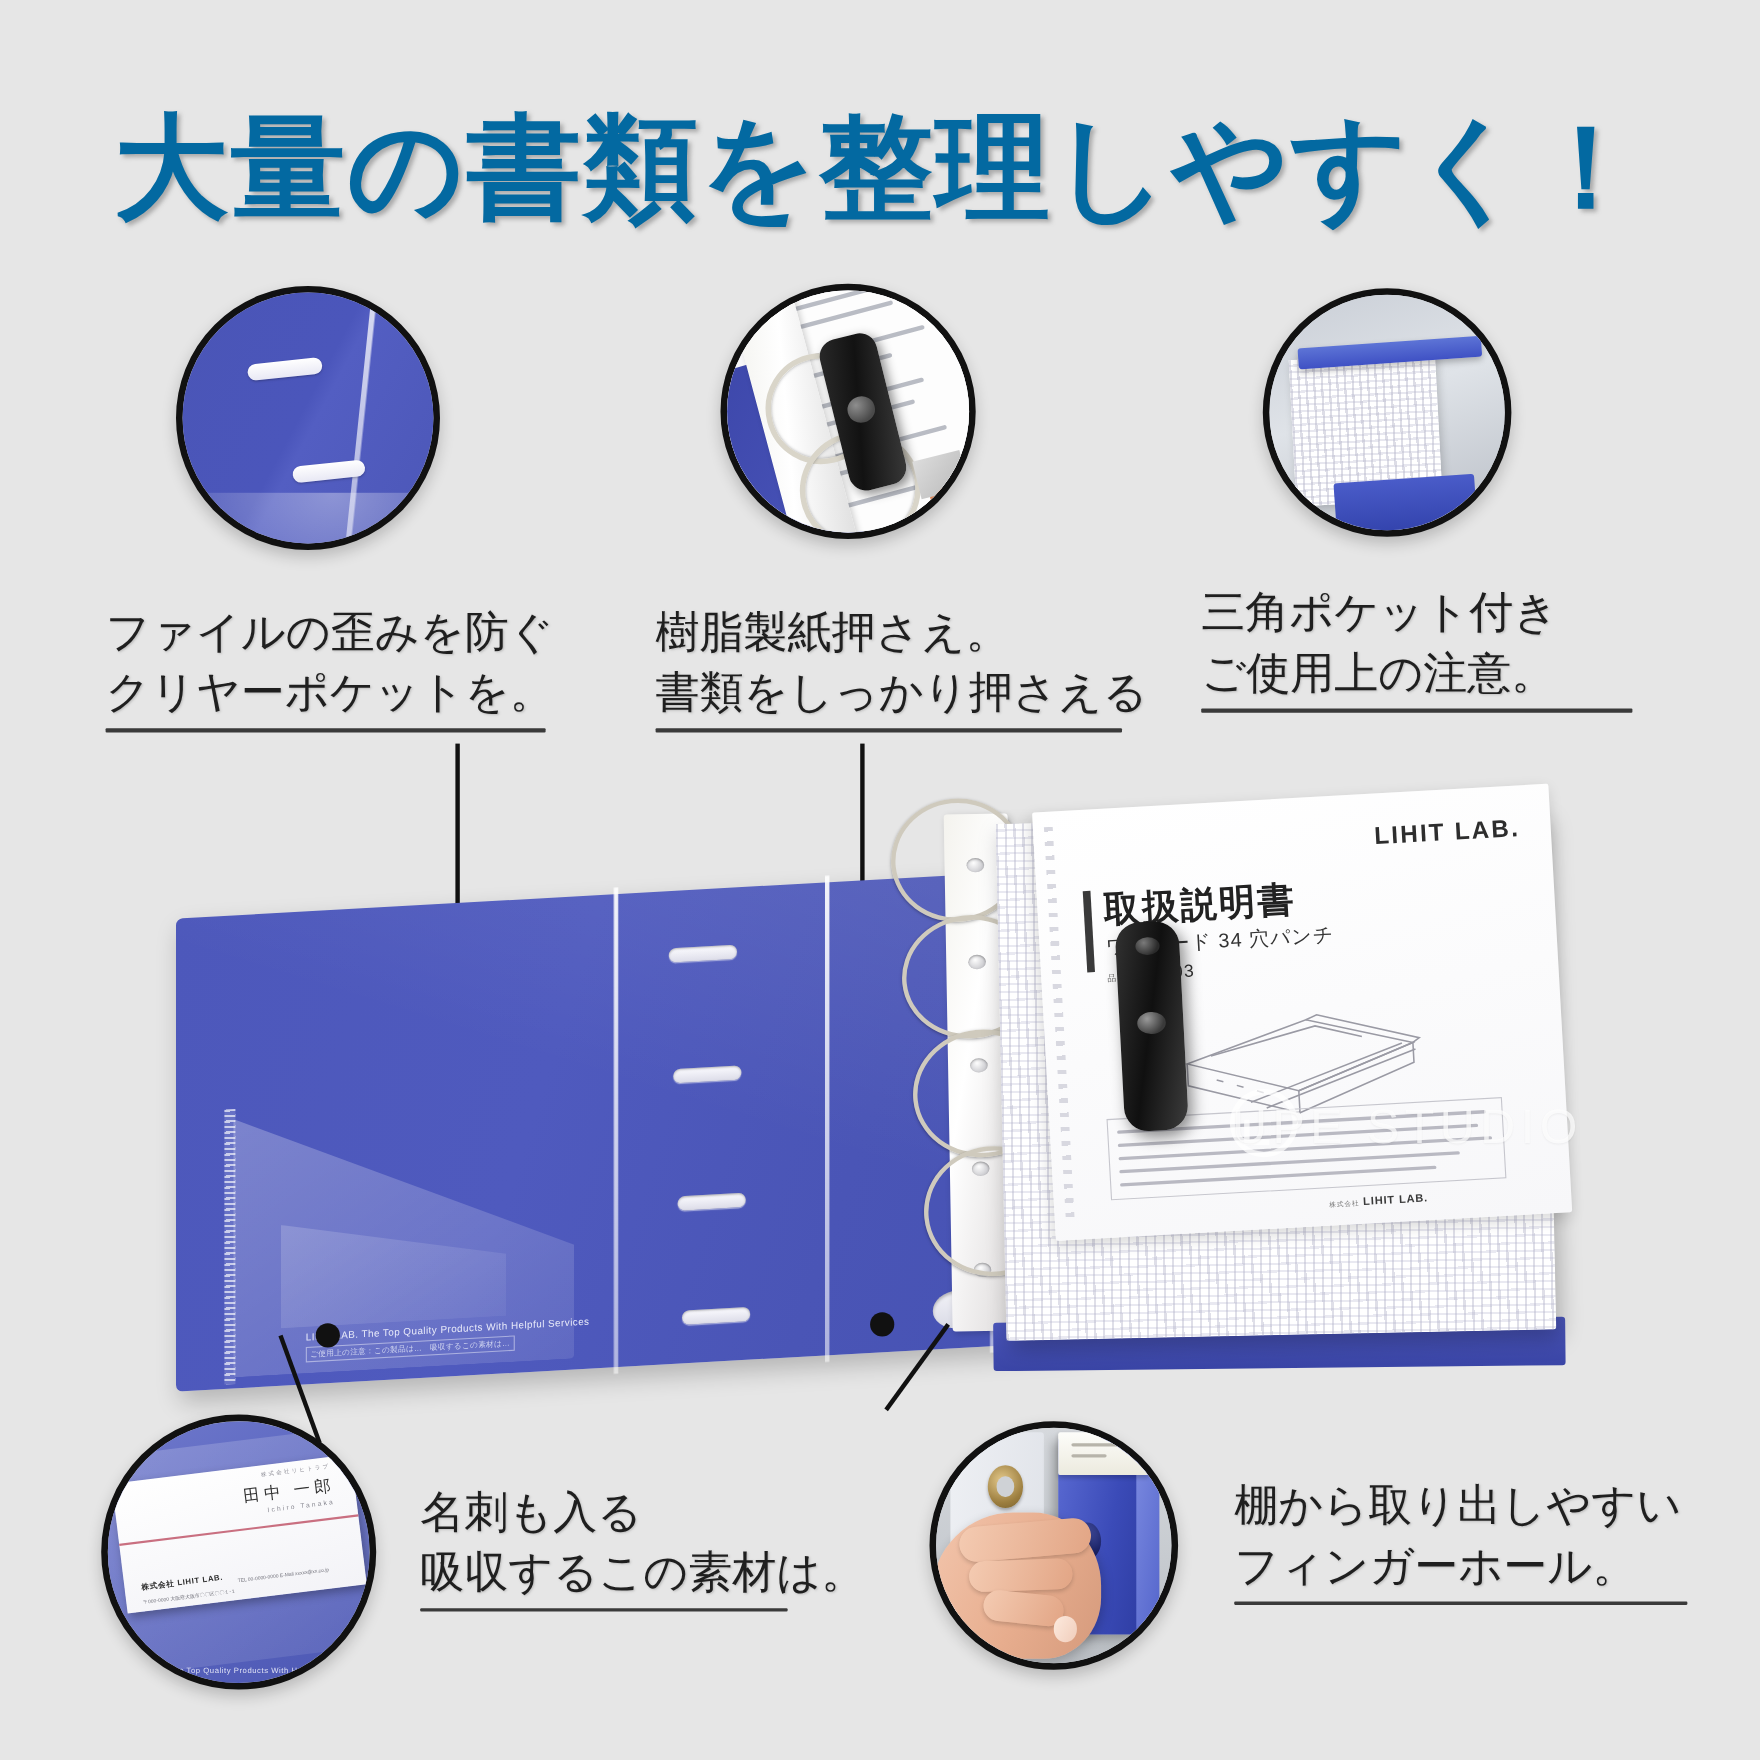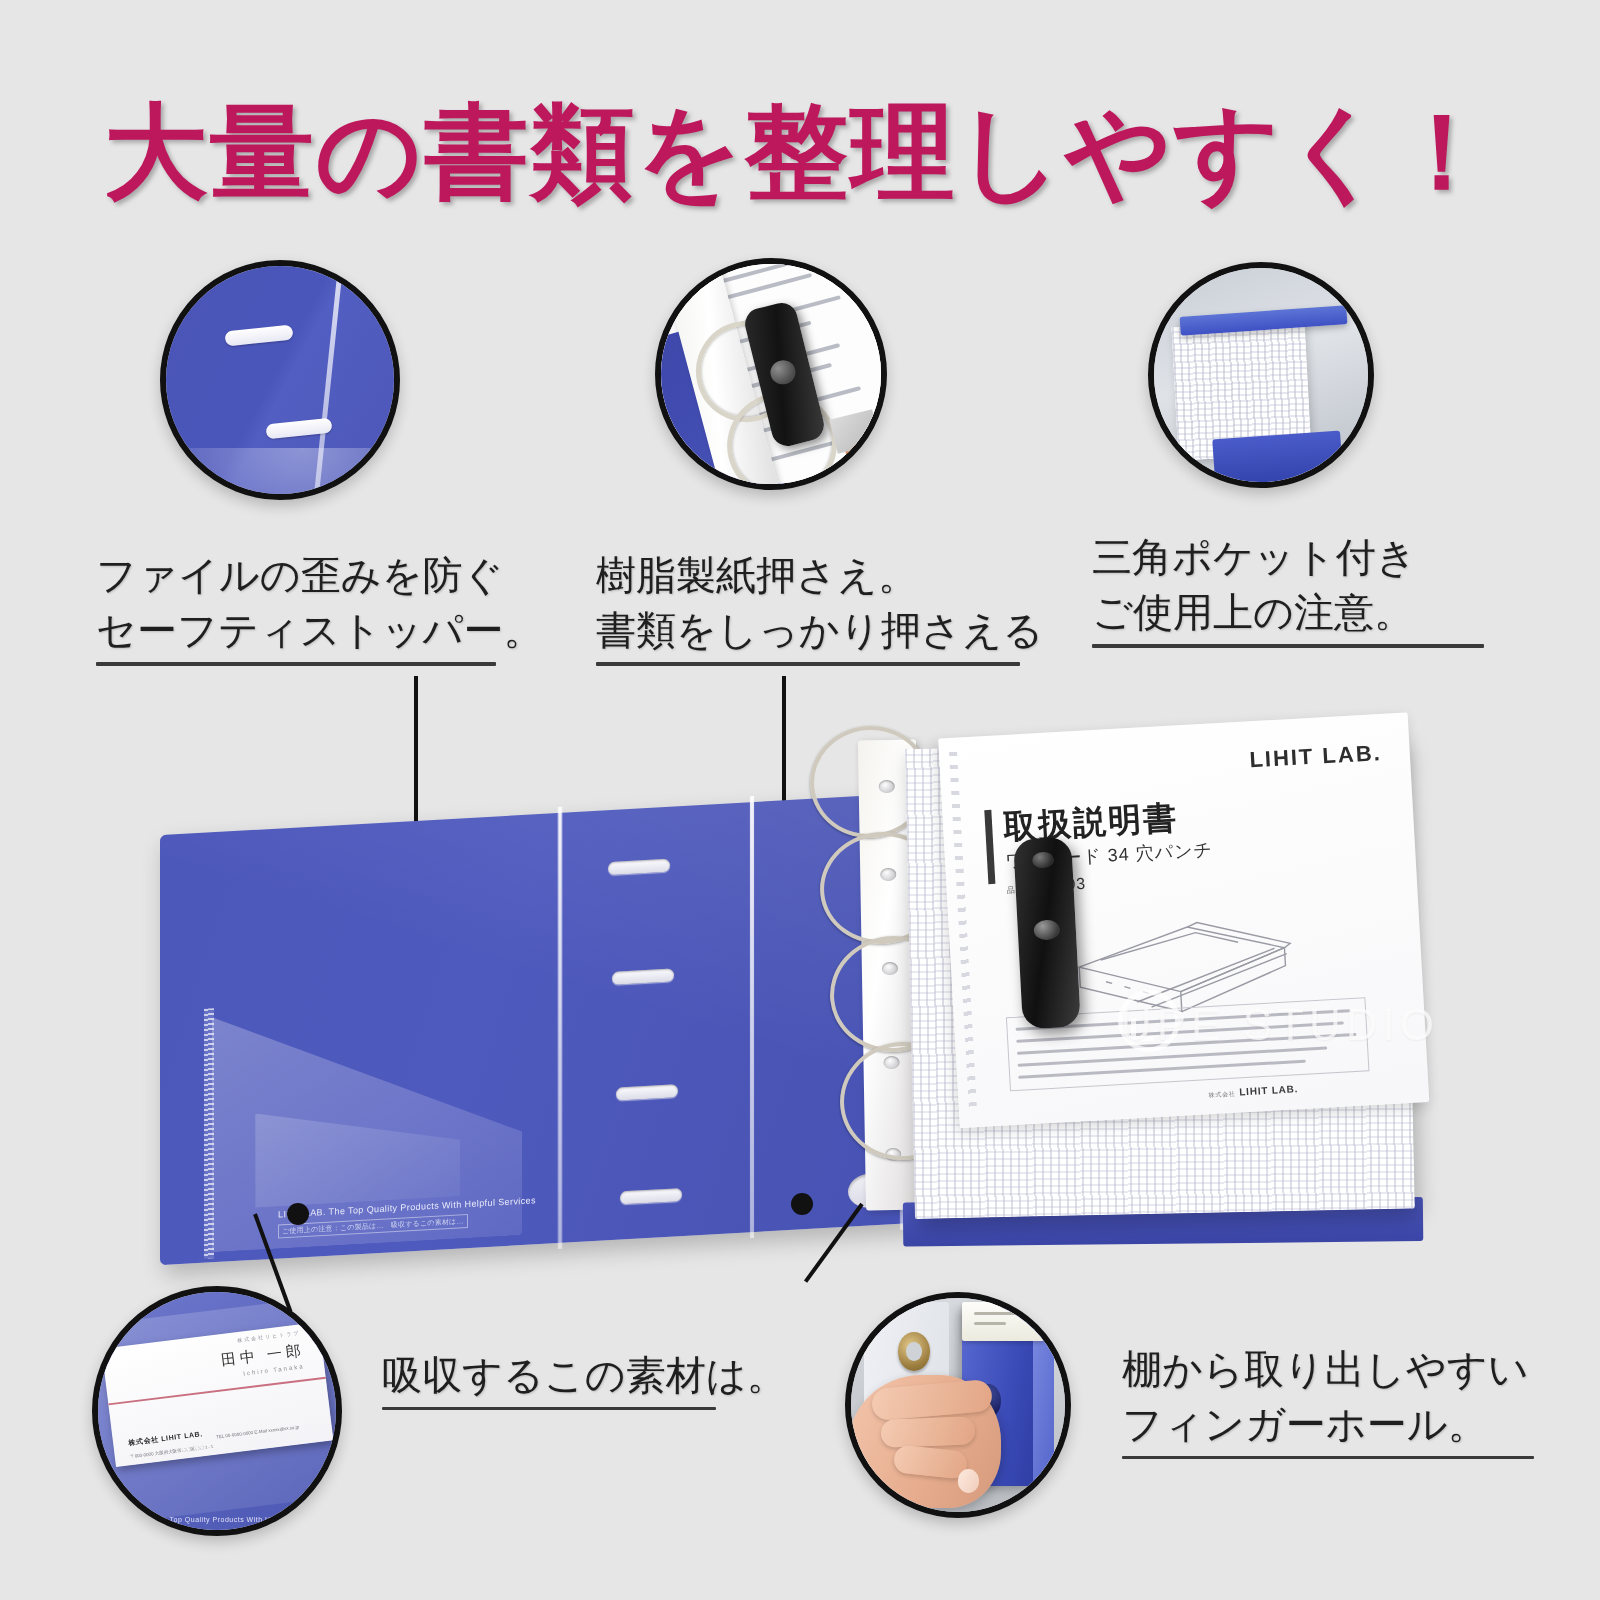--- a/index.html
+++ b/index.html
@@ -9,21 +9,21 @@
     font-family:"Liberation Sans","DejaVu Sans",sans-serif;
     overflow:hidden;
   }
   #stage{ position:relative; width:1600px; height:1600px; background:#e6e6e6; }
 
   
   .title{
     position:absolute; left:0; top:84px; width:1600px;
     text-align:center;
     font-size:104px; font-weight:bold; letter-spacing:2px;
-    color:#be185d; white-space:nowrap;
+    color:#0369a1; white-space:nowrap;
     text-shadow:3px 3px 4px rgba(120,120,120,.55);
   }
 
   
   .circle{
     position:absolute; border-radius:50%;
     border:6px solid #111; overflow:hidden;
     background:#cfd3da;
     box-shadow:0 6px 14px rgba(0,0,0,.2);
   }
@@ -316,21 +316,21 @@
 
   <div class="circle" style="left:1148px; top:262px; width:226px; height:226px;">
     <div class="c3-bg"></div>
     <div class="c3-stack"></div>
     <div class="c3-cover-top"></div>
     <div class="c3-cover-bot"></div>
   </div>
 
   <div class="callout" style="left:96px; top:548px; width:400px;">
     <div class="line">ファイルの歪みを防ぐ</div>
-    <div class="line">セーフティストッパー。</div>
+    <div class="line">クリヤーポケットを。</div>
     <div class="rule"></div>
   </div>
 
   <div class="callout" style="left:596px; top:548px; width:424px;">
     <div class="line">樹脂製紙押さえ。</div>
     <div class="line">書類をしっかり押さえる</div>
     <div class="rule"></div>
   </div>
 
   <div class="callout" style="left:1092px; top:530px; width:392px;">
@@ -447,20 +447,21 @@
 E-Mail xxxxx@xx.co.jp</div>
     </div>
     <div class="c5-footline">LIHIT LAB. The Top Quality Products With Helpful Services</div>
   </div>
 
   <div class="dot sm" style="left:287px; top:1203px;"></div>
   <div class="lead" style="left:253px; top:1214px; width:4px; height:104px;
               transform-origin:top center; transform:rotate(-20deg);"></div>
 
   <div class="callout" style="left:382px; top:1348px; width:334px;">
+    <div class="line">名刺も入る</div>
     <div class="line">吸収するこの素材は。</div>
     <div class="rule" style="height:3px;"></div>
   </div>
 
   <div class="circle" style="left:845px; top:1292px; width:226px; height:226px;">
     <div class="c4-bg"></div>
     <div class="c4-white-binder"></div>
     <div class="c4-eyelet"></div>
     <div class="c4-blue"></div>
     <div class="c4-blue-side"></div>

